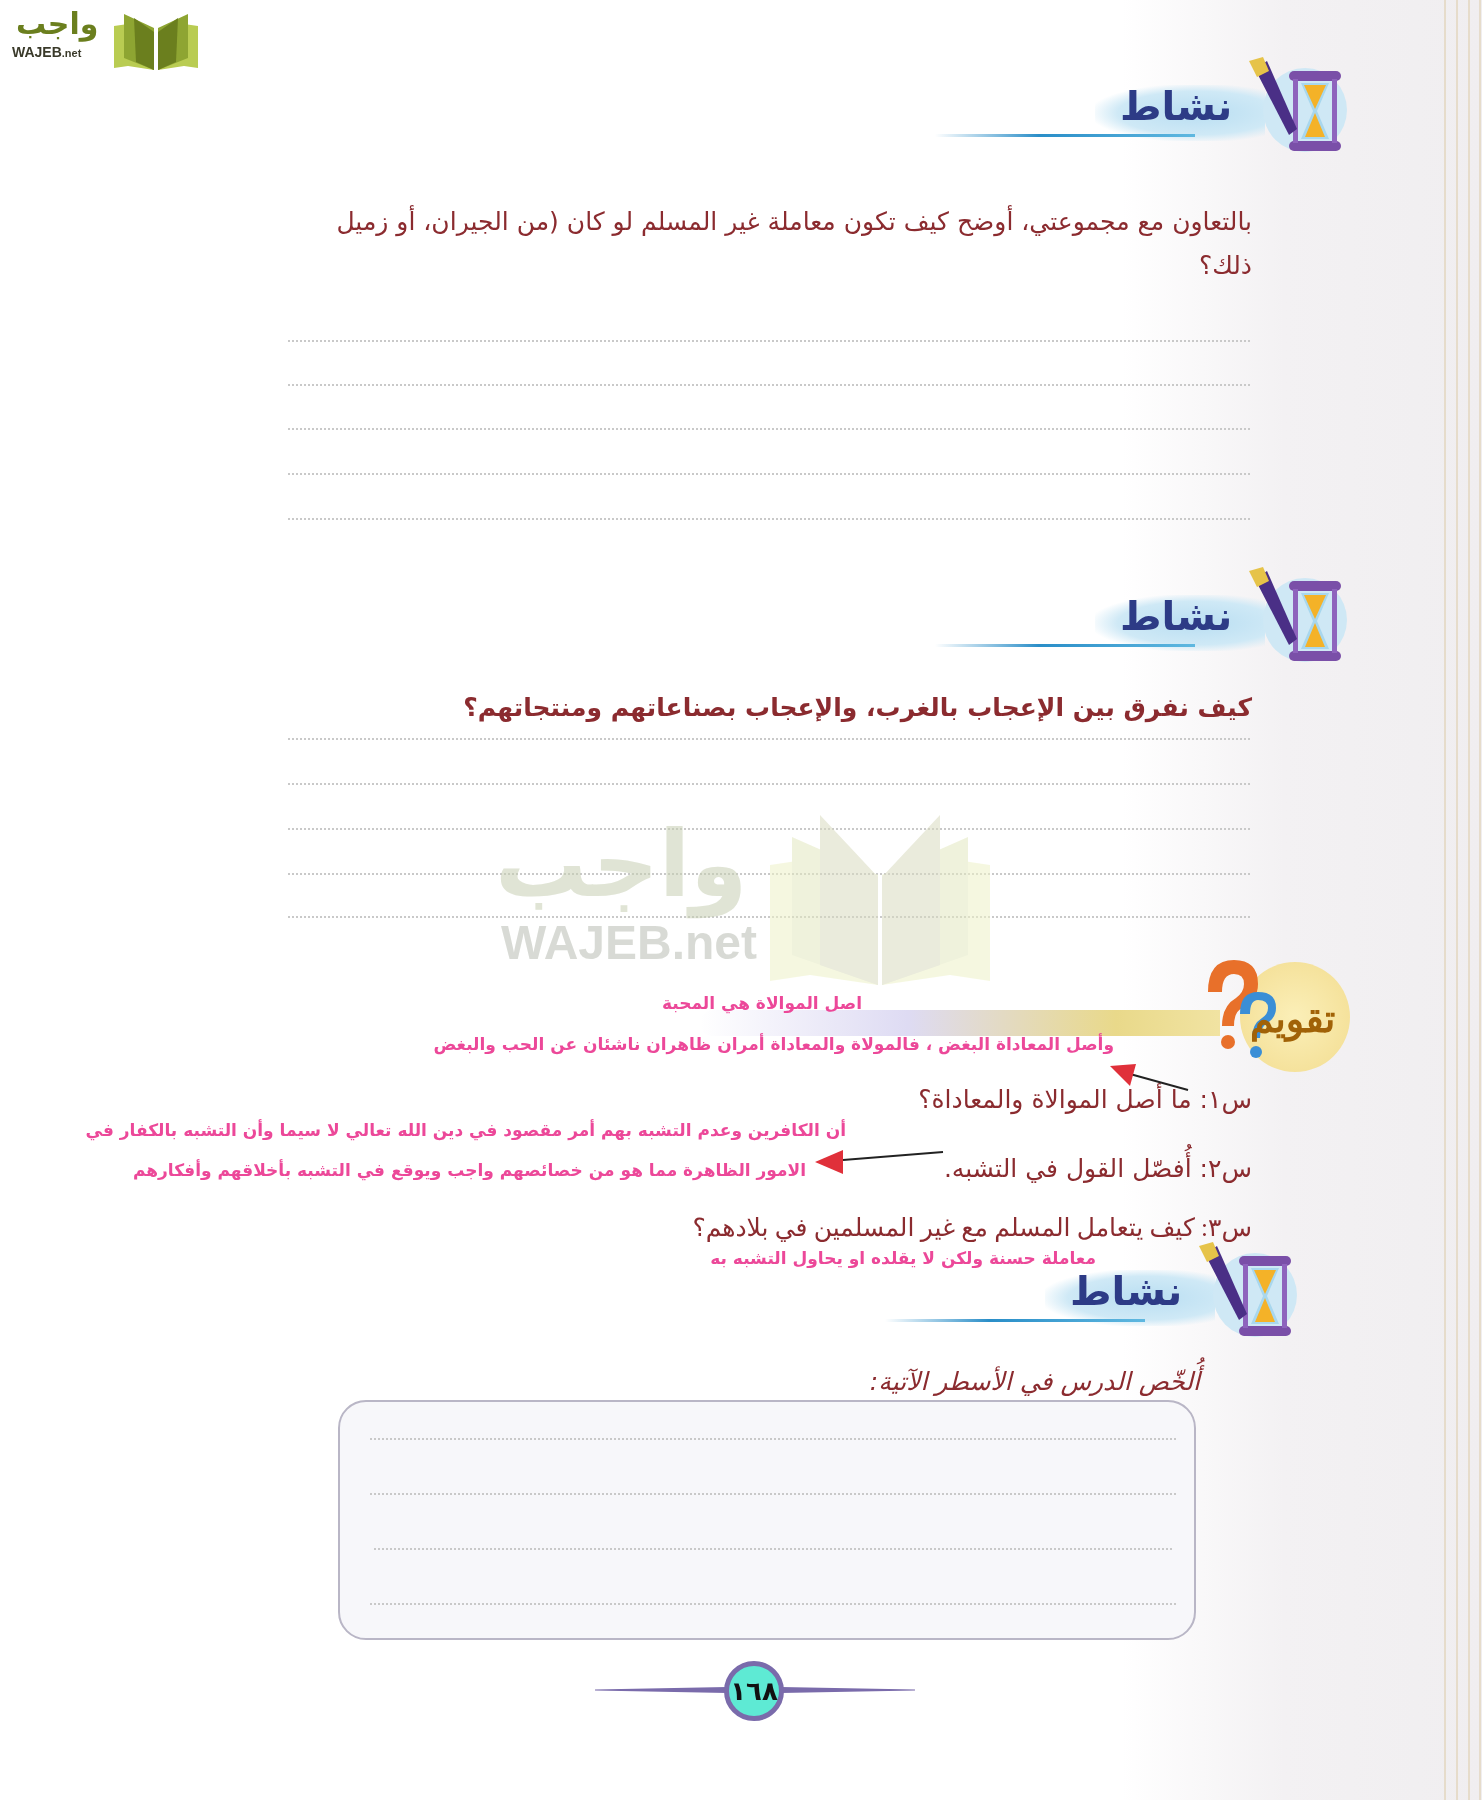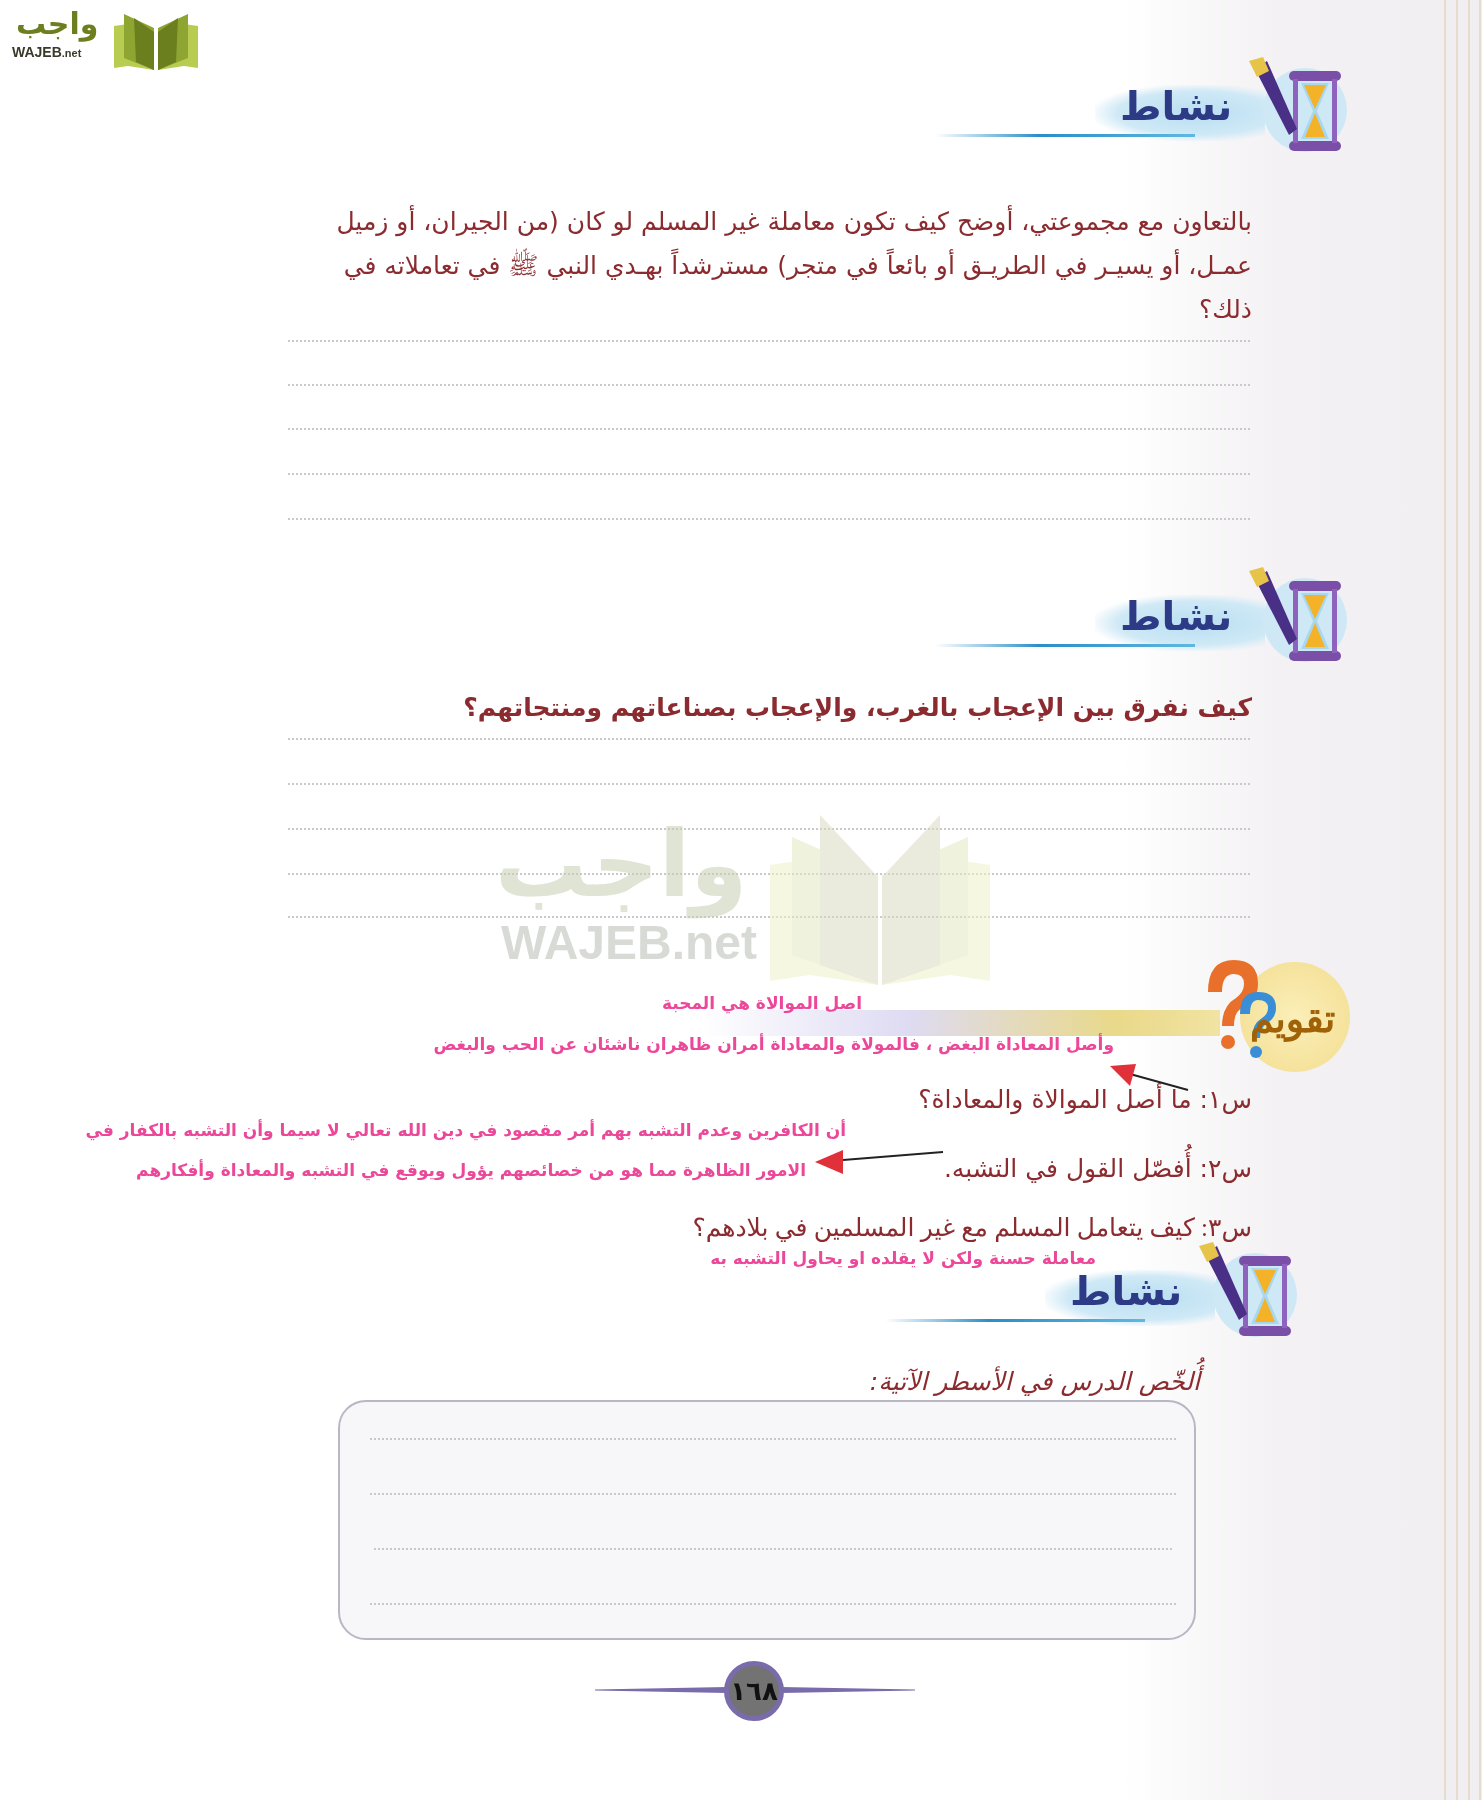--- a/index.html
+++ b/index.html
@@ -37,21 +37,21 @@
     .ans-text { color: #ec4899; font-weight: bold; font-size: 17px; font-family: "DejaVu Sans", sans-serif; }
 
     .dotline { position: absolute; height: 0; border-top: 2px dotted #c9c9c9; }
 
     
     .taq-band { left: 700px; top: 1002px; width: 520px; height: 60px; }
 
     .summary-box { left: 338px; top: 1400px; width: 858px; height: 240px; border: 2px solid #b9b6c6; border-radius: 28px; background: #f7f7fa; box-sizing: border-box; }
 
     .page-num-line { top: 1687px; height: 6px; background: #7a6bab; }
-    .page-num-circle { left: 724px; top: 1661px; width: 60px; height: 60px; border: 5px solid #7a6bab; border-radius: 50%; background: #737373; box-sizing: border-box;
+    .page-num-circle { left: 724px; top: 1661px; width: 60px; height: 60px; border: 5px solid #7a6bab; border-radius: 50%; background: #5eead4; box-sizing: border-box;
       display: flex; align-items: center; justify-content: center; font-size: 26px; font-weight: bold; color: #111; direction: rtl; }
   </style>
 </head>
 <body>
 
 <div class="page-bg-right"></div>
 <div class="stripe" style="right:36px"></div>
 <div class="stripe" style="right:24px"></div>
 <div class="stripe" style="right:12px"></div>
 <div class="stripe" style="right:1px"></div>
@@ -82,21 +82,20 @@
     <path d="M56 28 L84 28 L72 56 L84 84 L56 84 L68 56 Z" fill="#a8d7ee"></path>
     <path d="M59 30 L81 30 L70 54 Z" fill="#f4b228"></path>
     <path d="M70 58 L80 82 L60 82 Z" fill="#f4b228"></path>
     <path d="M10 14 L22 6 L52 74 L44 80 Z" fill="#4a2f86"></path>
     <path d="M4 6 L18 2 L24 16 L12 22 Z" fill="#e6c349"></path>
   </svg>
 </div>
 
 <div class="abs rtl q-text" style="right:230px; top:180px; width:1000px;">
   <div>بالتعاون مع مجموعتي، أوضح كيف تكون معاملة غير المسلم لو كان (من الجيران، أو زميل</div>
-  <div>عمـل، أو يسيـر في الطريـق أو بائعاً في متجر) مسترشداً بهـدي النبي ﷺ في تعاملاته في</div>
   <div>ذلك؟</div>
 </div>
 
 <div class="dotline" style="left:288px; width:962px; top:340px;"></div>
 <div class="dotline" style="left:288px; width:962px; top:384px;"></div>
 <div class="dotline" style="left:288px; width:962px; top:428px;"></div>
 <div class="dotline" style="left:288px; width:962px; top:473px;"></div>
 <div class="dotline" style="left:288px; width:962px; top:518px;"></div>
 
 <div class="abs act-header" style="left:935px; top:565px;">
@@ -171,21 +170,21 @@
 <svg class="abs" style="left:1100px; top:1060px;" width="100" height="40" viewBox="0 0 100 40">
   <line x1="88" y1="30" x2="30" y2="14" stroke="#222" stroke-width="2"></line>
   <polygon points="10,6 36,4 30,26" fill="#e0303a"></polygon>
 </svg>
 <svg class="abs" style="left:815px; top:1140px;" width="130" height="40" viewBox="0 0 130 40">
   <line x1="128" y1="12" x2="28" y2="20" stroke="#222" stroke-width="2"></line>
   <polygon points="0,22 28,10 28,34" fill="#e0303a"></polygon>
 </svg>
 
 <div class="abs rtl ans-text" style="right:636px; top:1120px; width:800px;">أن الكافرين وعدم التشبه بهم أمر مقصود في دين الله تعالي لا سيما وأن التشبه بالكفار في</div>
-<div class="abs rtl ans-text" style="right:676px; top:1160px; width:760px;">الامور الظاهرة مما هو من خصائصهم يؤول ويوقع في التشبه والمعاداة وأفكارهم</div>
+<div class="abs rtl ans-text" style="right:676px; top:1160px; width:760px;">الامور الظاهرة مما هو من خصائصهم واجب ويوقع في التشبه بأخلاقهم وأفكارهم</div>
 
 <div class="abs rtl ans-text" style="right:386px; top:1248px; width:600px;">معاملة حسنة ولكن لا يقلده او يحاول التشبه به</div>
 
 <div class="abs act-header" style="left:885px; top:1240px;">
   <div class="act-splash"></div>
   <div class="act-line"></div>
   <div class="act-title">نشاط</div>
   <svg class="act-icon" width="110" height="110" viewBox="0 0 110 110">
     <circle cx="60" cy="55" r="42" fill="#cfe8f5"></circle>
     <rect x="44" y="16" width="52" height="10" rx="5" fill="#7a4fa8"></rect>

